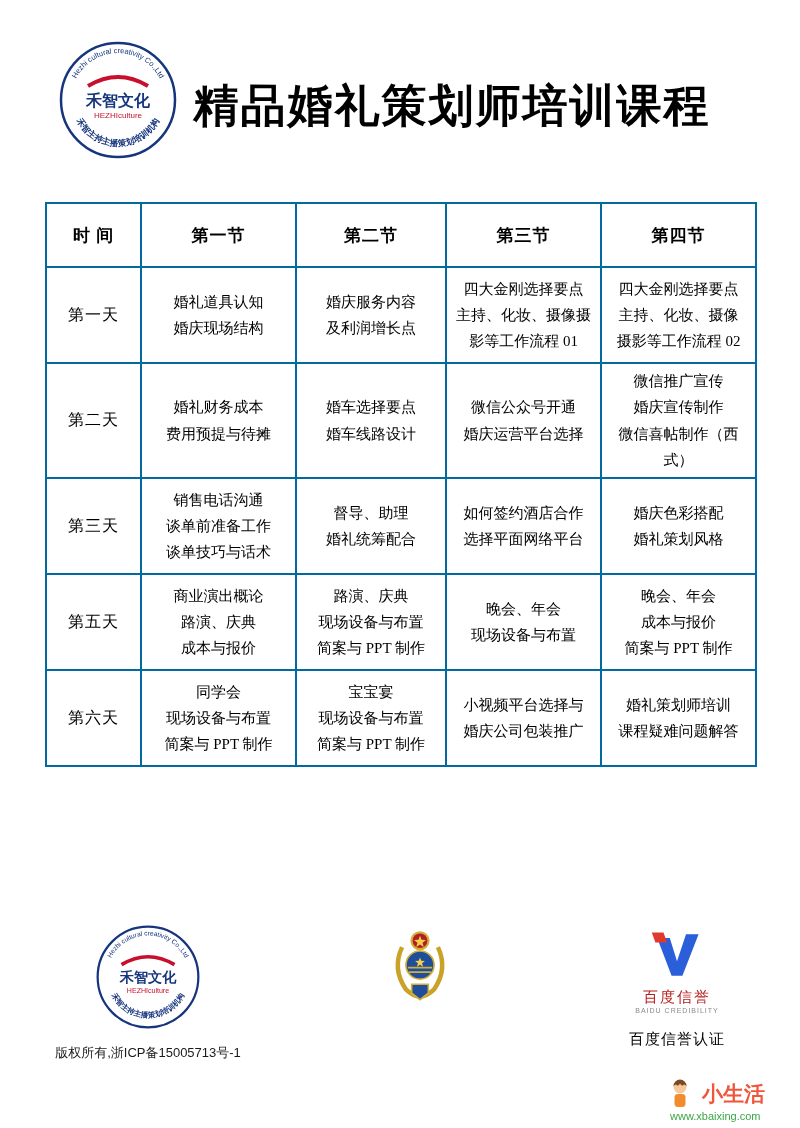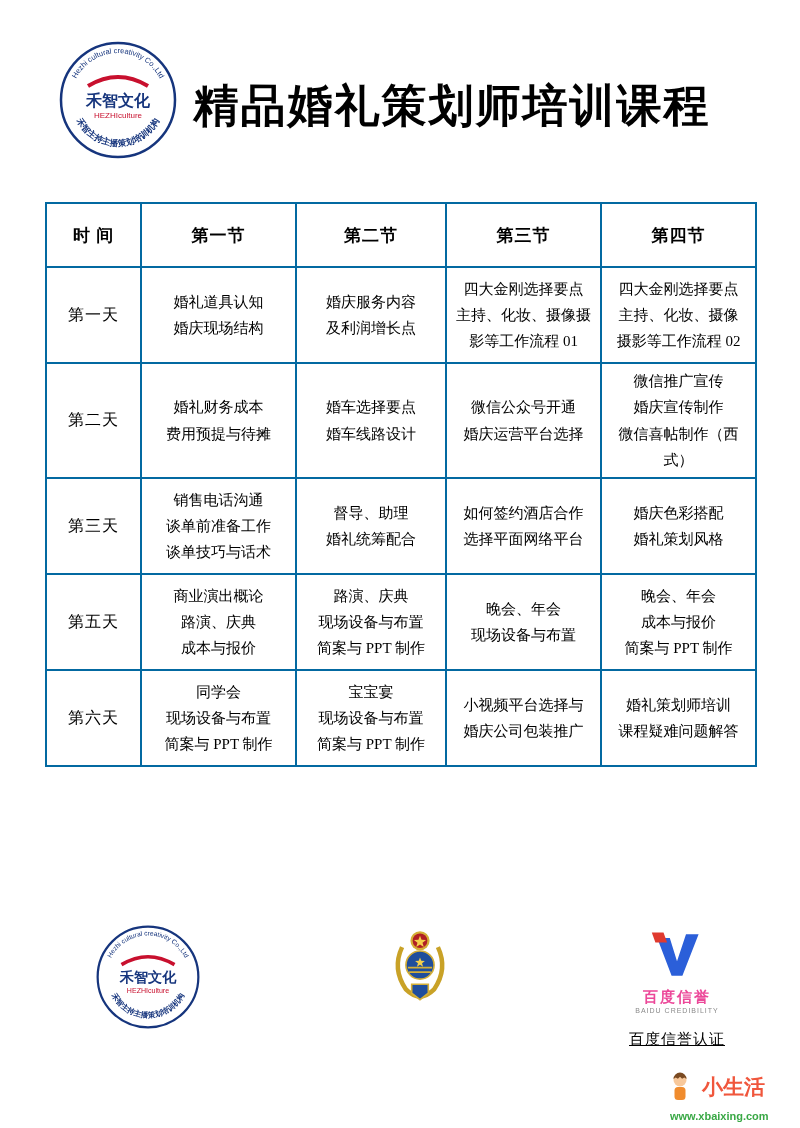--- a/index.html
+++ b/index.html
@@ -39,33 +39,33 @@
   .footer-center{ position:absolute; left:300px; top:924px; width:240px; text-align:center; }
   .footer-right { position:absolute; left:592px; top:930px; width:170px; text-align:center; }
   .footer-left .icp-text {
     margin-top:10px; font-size:13px; color:#1a1a1a;
     font-family:"Liberation Sans","DejaVu Sans",sans-serif;
   }
   .footer-center .police-text {
     margin-top:14px; font-size:17px; font-weight:bold; color:#000;
     font-family:"Liberation Sans","DejaVu Sans",sans-serif; white-space:nowrap;
   }
-  .baidu-title { margin-top:4px; font-size:15px; font-weight:bold; color:#ec4899;
+  .baidu-title { margin-top:4px; font-size:15px; font-weight:normal; color:#b91c1c;
     font-family:"Liberation Sans","DejaVu Sans",sans-serif; letter-spacing:2px; }
   .baidu-sub   { font-size:7px; color:#8a8a8a; letter-spacing:1px;
     font-family:"Liberation Sans","DejaVu Sans",sans-serif; }
-  .baidu-cert  { margin-top:16px; font-size:15px; color:#000; letter-spacing:1px;text-decoration:underline; }
+  .baidu-cert  { margin-top:16px; font-size:15px; color:#000; letter-spacing:1px; }
 
   
   .watermark { position:absolute; right:10px; bottom:6px; width:120px; }
   .wm-row { display:flex; align-items:center; gap:12px; }
   .wm-name { font-size:21px; font-weight:bold; color:#f0563c;
     font-family:"Liberation Sans","DejaVu Sans",sans-serif; }
-  .wm-url { font-size:11px; color:#39a845; margin-top:8px;
-    font-family:"Liberation Sans","DejaVu Sans",sans-serif;font-weight:bold; }
+  .wm-url { font-size:11px; color:#39a845; margin-top:1px;
+    font-family:"Liberation Sans","DejaVu Sans",sans-serif; }
 </style>
 </head>
 <body>
 
 <div class="page">
 
   <div class="hezhi-logo top">
     <svg width="120" height="120" viewBox="0 0 120 120">
       <circle cx="60" cy="60" r="57" fill="#ffffff" stroke="#16357d" stroke-width="2.5"></circle>
       <defs>
@@ -179,20 +179,21 @@
       <text font-size="7.5" fill="#16357d" font-family="Liberation Sans, sans-serif">
         <textPath href="#arcTop2" startOffset="50%" text-anchor="middle">Hezhi cultural creativity Co.,Ltd</textPath>
       </text>
       <text font-size="8.5" fill="#16357d" font-weight="bold">
         <textPath href="#arcBot2" startOffset="50%" text-anchor="middle">禾智主持主播策划培训机构</textPath>
       </text>
       <path d="M30 46 Q60 28 90 46" stroke="#c8102e" stroke-width="4" fill="none"></path>
       <text x="60" y="66" text-anchor="middle" font-size="16" font-weight="bold" fill="#16357d">禾智文化</text>
       <text x="60" y="78" text-anchor="middle" font-size="8" fill="#c8102e" font-family="Liberation Sans, sans-serif">HEZHIculture</text>
     </svg>
+    <div class="icp-text">版权所有,浙ICP备15005713号-1</div>
   </div>
 
   <div class="footer-center">
     <svg width="64" height="86" viewBox="0 0 100 130">
       <path d="M22 34 Q6 68 28 100 Q50 122 72 100 Q94 68 78 34" fill="none" stroke="#c9a227" stroke-width="7"></path>
       <circle cx="50" cy="24" r="15" fill="#d4af37"></circle>
       <circle cx="50" cy="24" r="11.5" fill="#b01f24"></circle>
       <path d="M50 16 l2.4 6.6 7 .2 -5.5 4.3 2 6.7 -5.9 -4 -5.9 4 2 -6.7 -5.5 -4.3 7 -.2 z" fill="#f4cf4b"></path>
       <circle cx="50" cy="62" r="22" fill="#1f4e9c" stroke="#d4af37" stroke-width="2.5"></circle>
       <path d="M31 66 h38 M33 73 h34" stroke="#d4af37" stroke-width="2.5" fill="none"></path>

